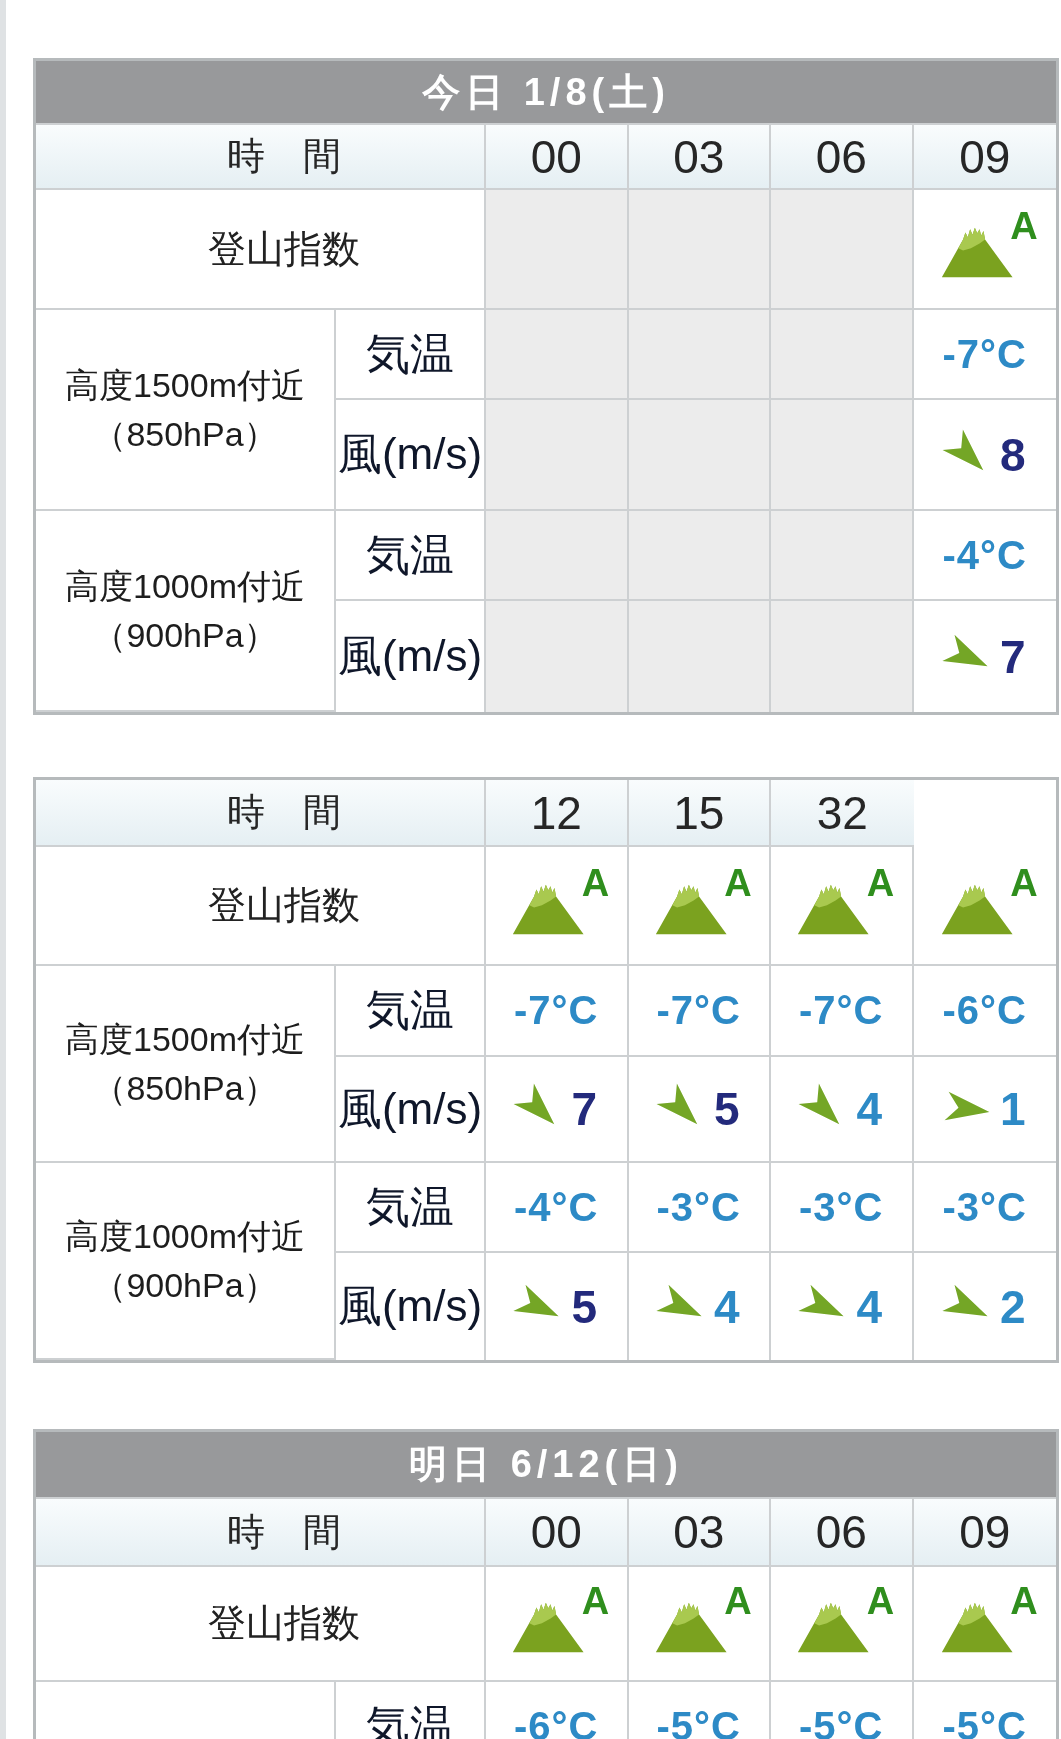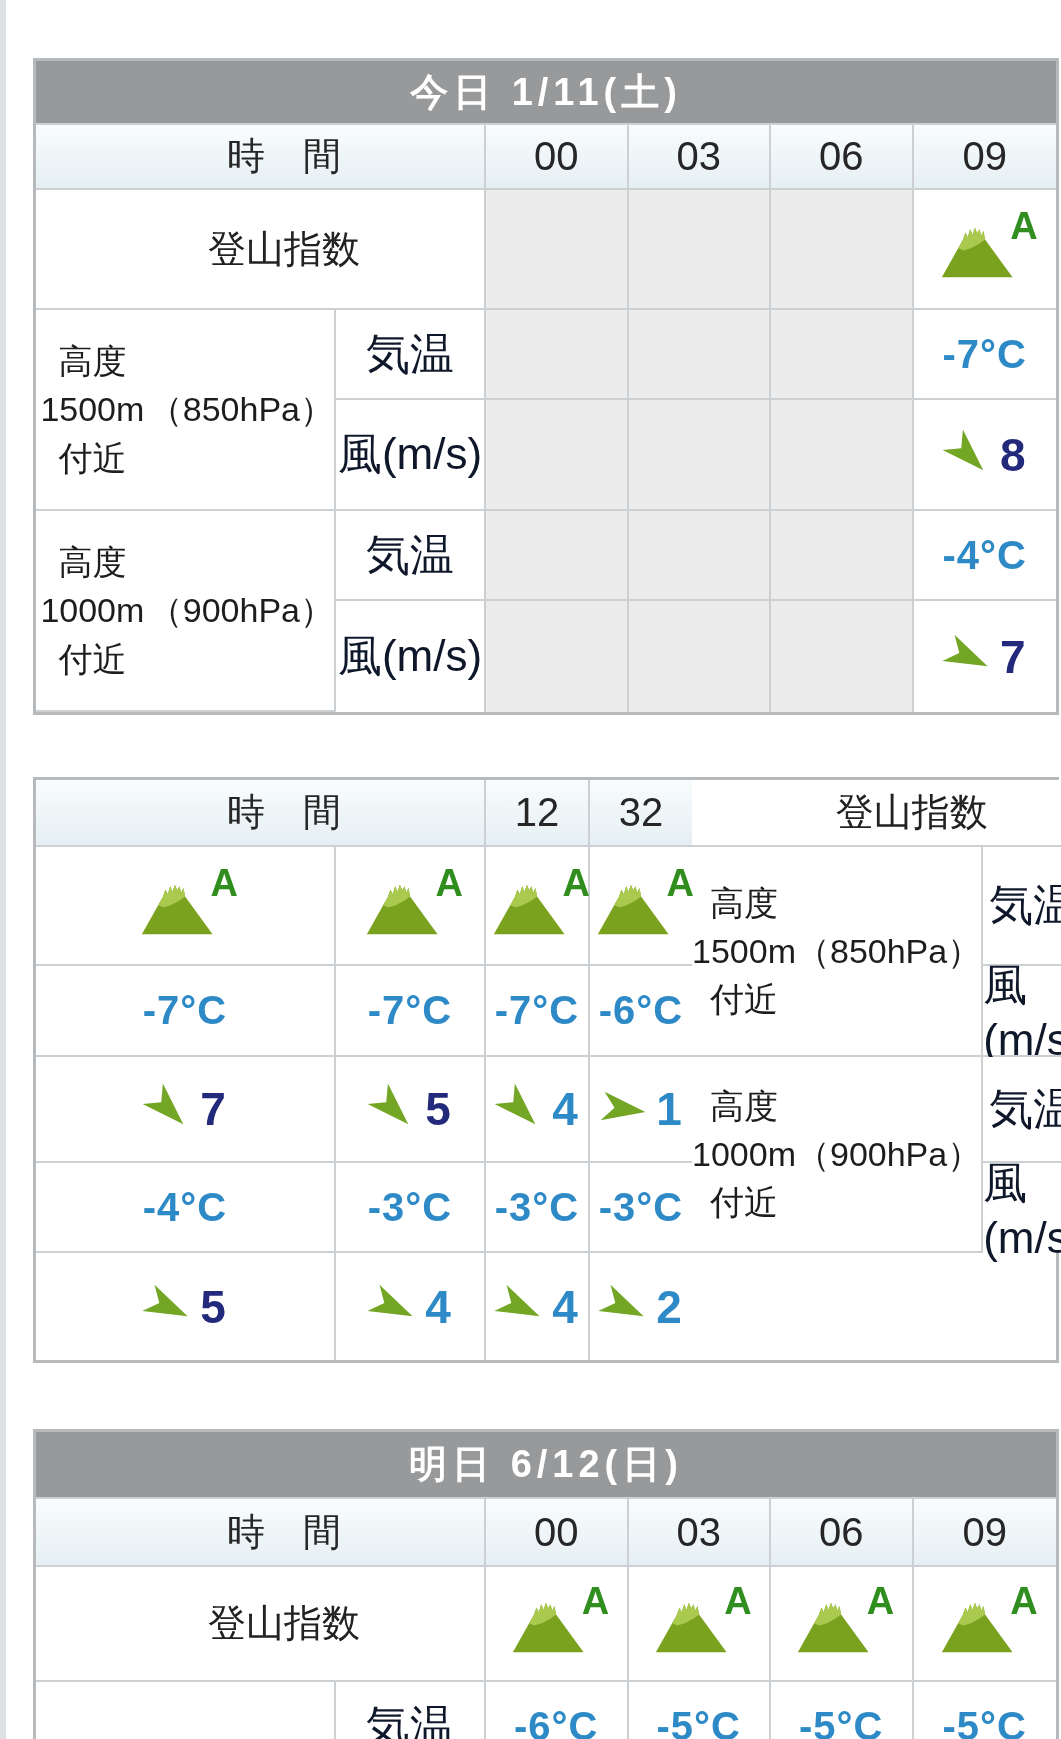--- a/index.html
+++ b/index.html
@@ -24,25 +24,25 @@
     background:#fff;overflow:visible;
   }
   .last{border-right:none;}
   .bot{border-bottom:none;}
   .ttl{
     grid-column:1/-1;background:#98999b;color:#fff;
     display:flex;align-items:center;justify-content:center;
     font-size:38px;font-weight:700;letter-spacing:5px;
     border-bottom:2px solid #cdd0d2;
   }
-  .hd{background:linear-gradient(180deg,#f9fcfd 0%,#e5eff3 100%);font-size:40px;color:#262626;}
+  .hd{background:linear-gradient(180deg,#f9fcfd 0%,#e5eff3 100%);font-size:46px;color:#262626;}
   .span2c{grid-column:span 2;padding-left:48px;}
   .timelbl{font-size:38px;}
   .idxlbl{font-size:38px;text-align:center;}
-  .rlbl{grid-row:span 2;flex-direction:row;font-size:34px;line-height:1.42;text-align:center;color:#1d1d1d;}
+  .rlbl{grid-row:span 2;flex-direction:column;font-size:34px;line-height:1.42;text-align:center;color:#1d1d1d;}
   .sub{font-size:44px;color:#0f172a;}
   .gray{background:#ececec;}
   .temp{font-size:40px;font-weight:600;color:#2d8ac6;letter-spacing:1px;}
   .wind{display:flex;align-items:center;justify-content:center;}
   .arr{width:48px;height:40px;margin-right:8px;flex:0 0 auto;}
   .arr polygon{fill:#74a626;}
   .rot45{transform:rotate(45deg);}
   .rot25{transform:rotate(25deg);}
   .rot8{transform:rotate(8deg);}
   .wn{font-size:46px;font-weight:600;font-style:normal;}
@@ -54,21 +54,21 @@
     position:absolute;right:-2px;top:-4px;
     font-size:38px;font-weight:800;color:#2f8e1d;font-style:normal;line-height:1;
   }
 </style>
 </head>
 <body>
 
 <div class="left-edge"></div>
 
 <div class="tbl t1">
-  <div class="ttl">今日 1/11(土)</div>
+  <div class="ttl">今日 1/8(土)</div>
 
   <div class="c hd span2c timelbl">時　間</div>
   <div class="c hd">00</div>
   <div class="c hd">03</div>
   <div class="c hd">06</div>
   <div class="c hd last">09</div>
 
   <div class="c span2c idxlbl">登山指数</div>
   <div class="c gray"></div>
   <div class="c gray"></div>
@@ -122,20 +122,21 @@
     <svg class="arr rot25" viewBox="0 0 40 32">
         <polygon points="2,4 38,16 2,28 12,16"></polygon>
       </svg>
     <b class="wn dark">7</b>
   </div>
 </div>
 
 <div class="tbl t2">
   <div class="c hd span2c timelbl">時　間</div>
   <div class="c hd">12</div>
+  <div class="c hd">15</div>
   <div class="c hd last">32</div>
 
   <div class="c span2c idxlbl">登山指数</div>
   <div class="c">
     <span class="mtn">
       <svg viewBox="0 0 112 84">
         <path d="M10,78 L37,30 L40,21 L43,27 L46,17 L49,24 L52,15 L55,22 L58,17 L60,25 L63,19 L65,30 L100,78 Z" fill="#7ba21f"></path>
         <path d="M31,41 L37,30 L40,21 L43,27 L46,17 L49,24 L52,15 L55,22 L58,17 L60,25 L63,19 L65,30 L58,35 L47,41 L37,44 Z" fill="#a9c94f"></path>
       </svg>
       <b class="mtn-a">A</b>

